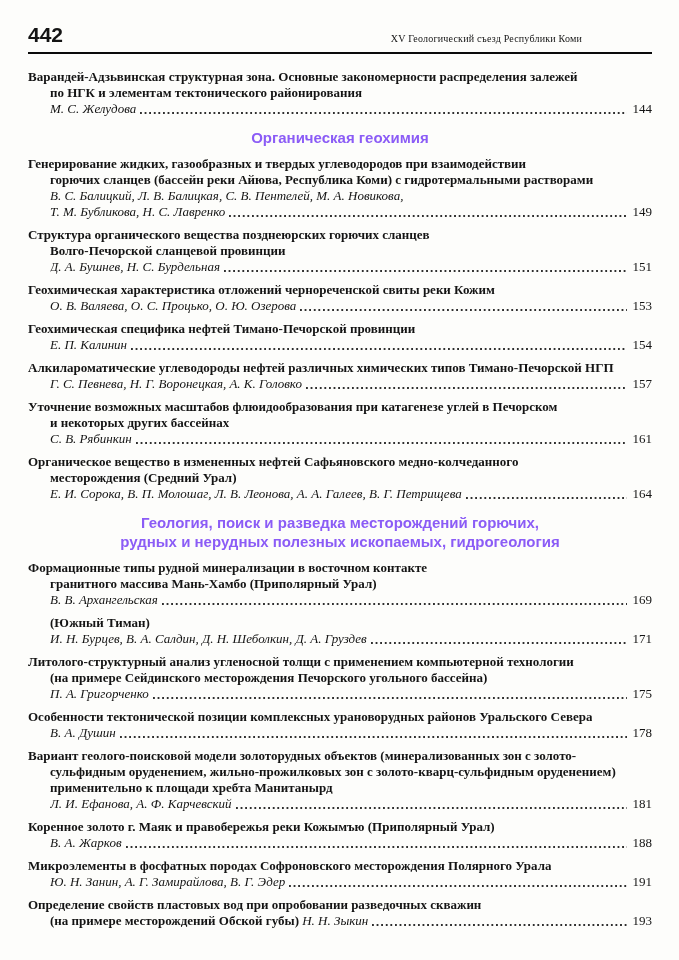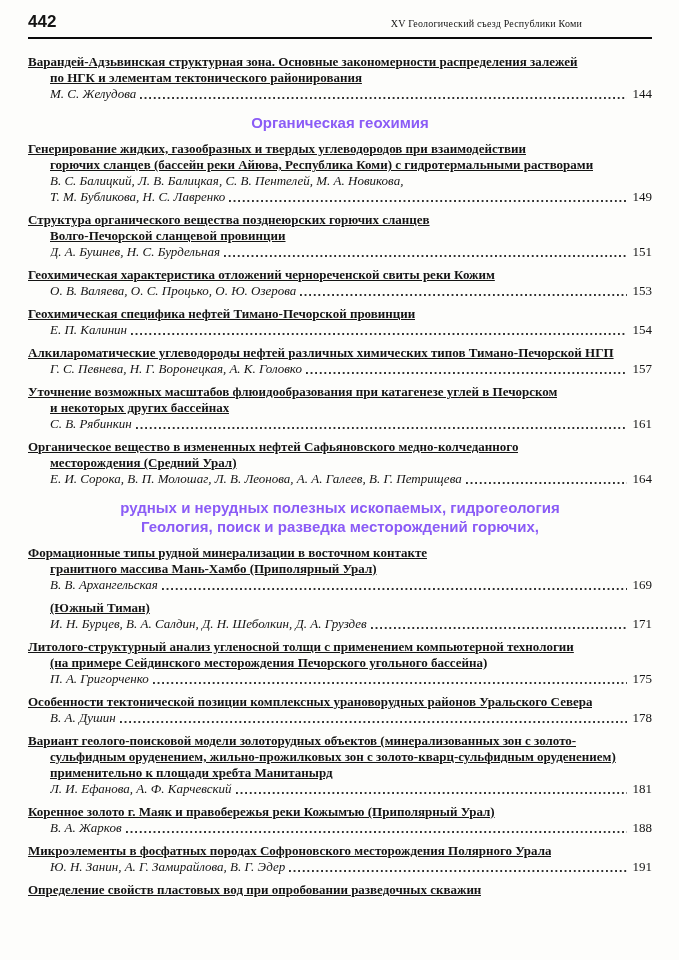--- a/index.html
+++ b/index.html
@@ -18,22 +18,23 @@
   }
   
   .hdr {
     display: flex;
     align-items: baseline;
     line-height: 18px;
   }
   .hdr .folio {
     font-family: "Liberation Sans", "DejaVu Sans", sans-serif;
     font-weight: bold;
-    font-size: 17px;
+    font-size: 21px;
     width: 70px;
+    margin-top: 13px;
   }
   .hdr .rt {
     flex: 1;
     text-align: right;
     font-size: 10px;
     letter-spacing: 0.2px;
   }
   .hdr .sp { width: 70px; }
   .hdr-rule {
     border-bottom: 2.4px solid #0a0a0a;
@@ -53,21 +54,21 @@
   .entry { margin-bottom: 7px; }
   .line {
     display: flex;
     align-items: baseline;
     line-height: 16px;
     white-space: pre;
     overflow: hidden;
   }
   .line.indent { padding-left: 22px; }
   .txt { flex: 0 1 auto; overflow: hidden; }
-  .txt .t { font-weight: bold; text-decoration: underline; }
+  .txt .t { font-weight: bold; }
   .txt .a { font-style: italic; font-weight: normal; }
   .leader {
     flex: 1 1 8px;
     min-width: 8px;
     height: 2px;
     align-self: flex-end;
     margin: 0 3px 3px 4px;
     background-image: radial-gradient(circle at 1px 1px, #2e2e2e 0.85px, rgba(0,0,0,0) 1.05px);
     background-size: 4.6px 2px;
     background-repeat: repeat-x;
@@ -127,22 +128,22 @@
         <div class="line"><span class="txt"><span class="t">Уточнение возможных масштабов флюидообразования при катагенезе углей в Печорском</span></span></div>
         <div class="line indent"><span class="txt"><span class="t">и некоторых других бассейнах</span></span></div>
         <div class="line indent"><span class="txt"><span class="a">С. В. Рябинкин</span></span><span class="leader"></span><span class="pg">161</span></div>
       </div>
       <div class="entry">
         <div class="line"><span class="txt"><span class="t">Органическое вещество в измененных нефтей Сафьяновского медно-колчеданного</span></span></div>
         <div class="line indent"><span class="txt"><span class="t">месторождения (Средний Урал)</span></span></div>
         <div class="line indent"><span class="txt"><span class="a">Е. И. Сорока, В. П. Молошаг, Л. В. Леонова, А. А. Галеев, В. Г. Петрищева</span></span><span class="leader"></span><span class="pg">164</span></div>
       </div>
       <div class="section-heading">
+        <div>Геология, поиск и разведка месторождений горючих,</div>
         <div>рудных и нерудных полезных ископаемых, гидрогеология</div>
-        <div>Геология, поиск и разведка месторождений горючих,</div>
       </div>
       <div class="entry">
         <div class="line"><span class="txt"><span class="t">Формационные типы рудной минерализации в восточном контакте</span></span></div>
         <div class="line indent"><span class="txt"><span class="t">гранитного массива Мань-Хамбо (Приполярный Урал)</span></span></div>
         <div class="line indent"><span class="txt"><span class="a">В. В. Архангельская</span></span><span class="leader"></span><span class="pg">169</span></div>
       </div>
       <div class="entry">
         <div class="line indent"><span class="txt"><span class="t">(Южный Тиман)</span></span></div>
         <div class="line indent"><span class="txt"><span class="a">И. Н. Бурцев, В. А. Салдин, Д. Н. Шеболкин, Д. А. Груздев</span></span><span class="leader"></span><span class="pg">171</span></div>
       </div>
@@ -164,15 +165,16 @@
       <div class="entry">
         <div class="line"><span class="txt"><span class="t">Коренное золото г. Маяк и правобережья реки Кожымъю (Приполярный Урал)</span></span></div>
         <div class="line indent"><span class="txt"><span class="a">В. А. Жарков</span></span><span class="leader"></span><span class="pg">188</span></div>
       </div>
       <div class="entry">
         <div class="line"><span class="txt"><span class="t">Микроэлементы в фосфатных породах Софроновского месторождения Полярного Урала</span></span></div>
         <div class="line indent"><span class="txt"><span class="a">Ю. Н. Занин, А. Г. Замирайлова, В. Г. Эдер</span></span><span class="leader"></span><span class="pg">191</span></div>
       </div>
       <div class="entry">
         <div class="line"><span class="txt"><span class="t">Определение свойств пластовых вод при опробовании разведочных скважин</span></span></div>
+        <div class="line indent"><span class="txt"><span class="t">(на примере месторождений Обской губы) </span><span class="a">Н. Н. Зыкин</span></span><span class="leader"></span><span class="pg">193</span></div>
       </div>
     </div>
 </div>
 
 </body></html>

